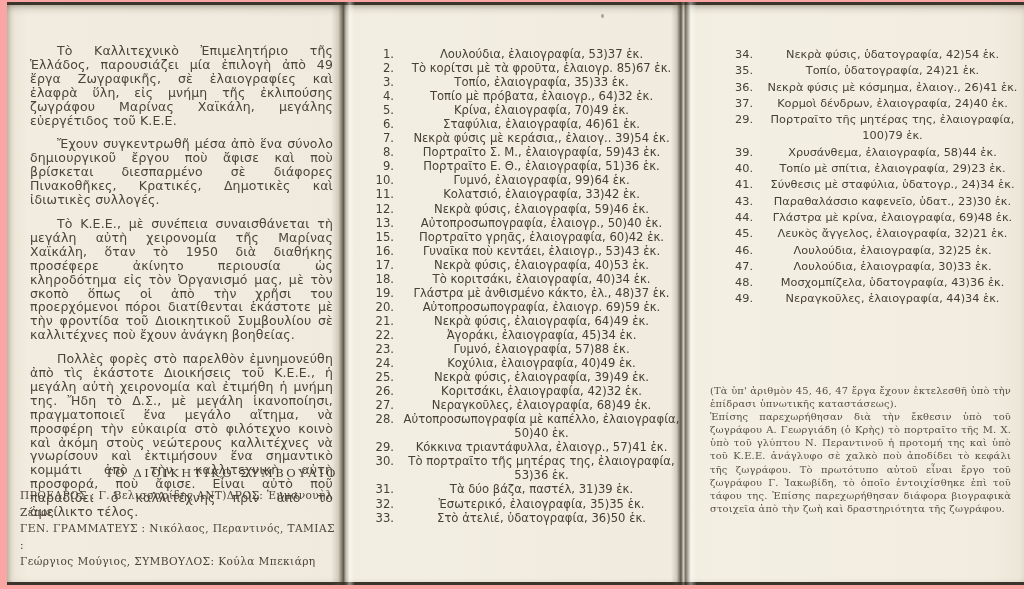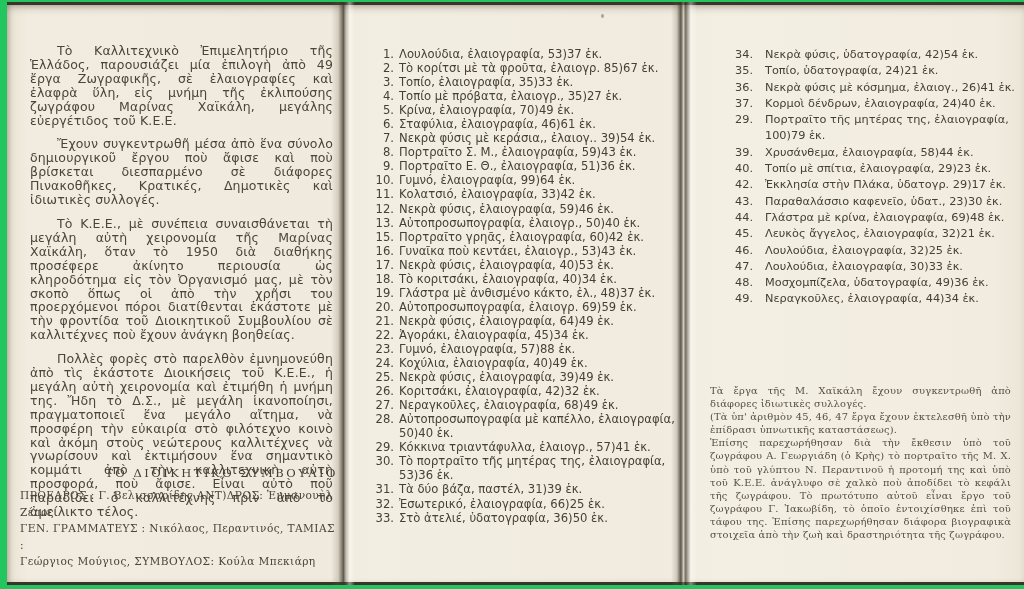--- a/index.html
+++ b/index.html
@@ -1,18 +1,18 @@
 <!DOCTYPE html>
 <html lang="el"><head>
 <meta charset="utf-8">
 <style>
   html,body{margin:0;padding:0;background:#e9e7e2;}
   .stage{
     position:relative;width:1024px;height:589px;overflow:hidden;
-    background:#22c55e;
+    background:#fca5a5;
     font-family:"DejaVu Sans",sans-serif;
   }
   
   .paper{
     position:absolute;left:7px;top:2px;right:0;bottom:4px;
     background:
       linear-gradient(90deg,#e9e3d4 0%,#f1ecdf 2%,#efeadd 31%,#f3eee2 36%,#f0ebde 64%,#f4efe3 70%,#f1ecdf 97%,#ece6d7 100%);
     border-top:3px solid #3a342a;
     border-bottom:3px solid #3a342a;
     box-shadow:inset 4px 0 6px -3px rgba(90,80,60,.45), inset 0 6px 8px -5px rgba(90,80,60,.5);
@@ -48,21 +48,21 @@
     margin-bottom:7px;color:#443e32;
   }
   .committee .line{font-size:10.6px;line-height:16.5px;letter-spacing:.4px;}
   
   .list{position:absolute;color:#464035;}
   .list-mid{left:370px;top:47px;width:314px;font-size:11.6px;line-height:14.05px;}
   .list-right{left:727px;top:47px;width:293px;font-size:11.3px;line-height:16.3px;}
   .row{display:flex;}
   .row .num{flex:none;width:24px;text-align:right;padding-right:5px;}
   .list-right .row .num{width:26px;padding-right:12px;}
-  .row .txt{flex:1;text-align:left;}
+  .row .txt{flex:1;text-align:center;}
   
   .footnote{
     position:absolute;left:710px;top:384px;width:301px;
     font-family:"DejaVu Serif",serif;font-size:9.9px;line-height:13.1px;
     color:#564f42;text-align:justify;letter-spacing:.2px;
   }
   .footnote p{margin:0;}
   
   .speck{position:absolute;left:601px;top:14px;width:3px;height:4px;background:#8d8574;border-radius:50%;opacity:.7;}
 </style>
@@ -101,21 +101,21 @@
         <span class="txt">Τὸ κορίτσι μὲ τὰ φροῦτα, ἐλαιογρ. 85)67 ἑκ.</span>
       </div>
 
       <div class="row">
         <span class="num">3.</span>
         <span class="txt">Τοπίο, ἐλαιογραφία, 35)33 ἑκ.</span>
       </div>
 
       <div class="row">
         <span class="num">4.</span>
-        <span class="txt">Τοπίο μὲ πρόβατα, ἐλαιογρ., 35)27 ἑκ.</span>
+        <span class="txt">Τοπίο μὲ πρόβατα, ἐλαιογρ., 64)32 ἑκ.</span>
       </div>
 
       <div class="row">
         <span class="num">5.</span>
         <span class="txt">Κρίνα, ἐλαιογραφία, 70)49 ἑκ.</span>
       </div>
 
       <div class="row">
         <span class="num">6.</span>
         <span class="txt">Σταφύλια, ἐλαιογραφία, 46)61 ἑκ.</span>
@@ -237,21 +237,21 @@
         <span class="txt">Τὸ πορτραῖτο τῆς μητέρας της, ἐλαιογραφία, 53)36 ἑκ.</span>
       </div>
 
       <div class="row">
         <span class="num">31.</span>
         <span class="txt">Τὰ δύο βάζα, παστέλ, 31)39 ἑκ.</span>
       </div>
 
       <div class="row">
         <span class="num">32.</span>
-        <span class="txt">Ἐσωτερικό, ἐλαιογραφία, 66)25 ἑκ.</span>
+        <span class="txt">Ἐσωτερικό, ἐλαιογραφία, 35)35 ἑκ.</span>
       </div>
 
       <div class="row">
         <span class="num">33.</span>
         <span class="txt">Στὸ ἀτελιέ, ὑδατογραφία, 36)50 ἑκ.</span>
       </div>
     </div>
 
   <div class="list list-right">
 
@@ -283,25 +283,25 @@
       <div class="row">
         <span class="num">39.</span>
         <span class="txt">Χρυσάνθεμα, ἐλαιογραφία, 58)44 ἑκ.</span>
       </div>
 
       <div class="row">
         <span class="num">40.</span>
         <span class="txt">Τοπίο μὲ σπίτια, ἐλαιογραφία, 29)23 ἑκ.</span>
       </div>
 
-
-      <div class="row">
-        <span class="num">42.</span>
-        <span class="txt">Ἐκκλησία στὴν Πλάκα, ὑδατογρ. 29)17 ἑκ.</span>
-      </div>
+      <div class="row">
+        <span class="num">41.</span>
+        <span class="txt">Σύνθεσις μὲ σταφύλια, ὑδατογρ., 24)34 ἑκ.</span>
+      </div>
+
 
       <div class="row">
         <span class="num">43.</span>
         <span class="txt">Παραθαλάσσιο καφενεῖο, ὑδατ., 23)30 ἑκ.</span>
       </div>
 
       <div class="row">
         <span class="num">44.</span>
         <span class="txt">Γλάστρα μὲ κρίνα, ἐλαιογραφία, 69)48 ἑκ.</span>
       </div>
@@ -316,27 +316,26 @@
         <span class="txt">Λουλούδια, ἐλαιογραφία, 32)25 ἑκ.</span>
       </div>
 
       <div class="row">
         <span class="num">47.</span>
         <span class="txt">Λουλούδια, ἐλαιογραφία, 30)33 ἑκ.</span>
       </div>
 
       <div class="row">
         <span class="num">48.</span>
-        <span class="txt">Μοσχομπίζελα, ὑδατογραφία, 49)36 ἑκ.</span>
+        <span class="txt">Μοσχομπίζελα, ὑδατογραφία, 43)36 ἑκ.</span>
       </div>
 
       <div class="row">
         <span class="num">49.</span>
         <span class="txt">Νεραγκοῦλες, ἐλαιογραφία, 44)34 ἑκ.</span>
       </div>
     </div>
 
   <div class="footnote">
-    <p>Τὰ ἔργα τῆς Μ. Χαϊκάλη ἔχουν συγκεντρωθῆ ἀπὸ διάφορες ἰδιωτικὲς συλλογές.</p>
     <p>(Τὰ ὑπ' ἀριθμὸν 45, 46, 47 ἔργα ἔχουν ἐκτελεσθῆ ὑπὸ τὴν ἐπίδρασι ὑπνωτικῆς καταστάσεως).</p>
     <p>Ἐπίσης παρεχωρήθησαν διὰ τὴν ἔκθεσιν ὑπὸ τοῦ ζωγράφου Α. Γεωργιάδη (ὁ Κρὴς) τὸ πορτραῖτο τῆς Μ. Χ. ὑπὸ τοῦ γλύπτου Ν. Περαντινοῦ ἡ προτομή της καὶ ὑπὸ τοῦ Κ.Ε.Ε. ἀνάγλυφο σὲ χαλκὸ ποὺ ἀποδίδει τὸ κεφάλι τῆς ζωγράφου. Τὸ πρωτότυπο αὐτοῦ εἶναι ἔργο τοῦ ζωγράφου Γ. Ἰακωβίδη, τὸ ὁποῖο ἐντοιχίσθηκε ἐπὶ τοῦ τάφου της. Ἐπίσης παρεχωρήθησαν διάφορα βιογραφικὰ στοιχεῖα ἀπὸ τὴν ζωὴ καὶ δραστηριότητα τῆς ζωγράφου.</p>
   </div>
 </div>
 
 </body></html>

